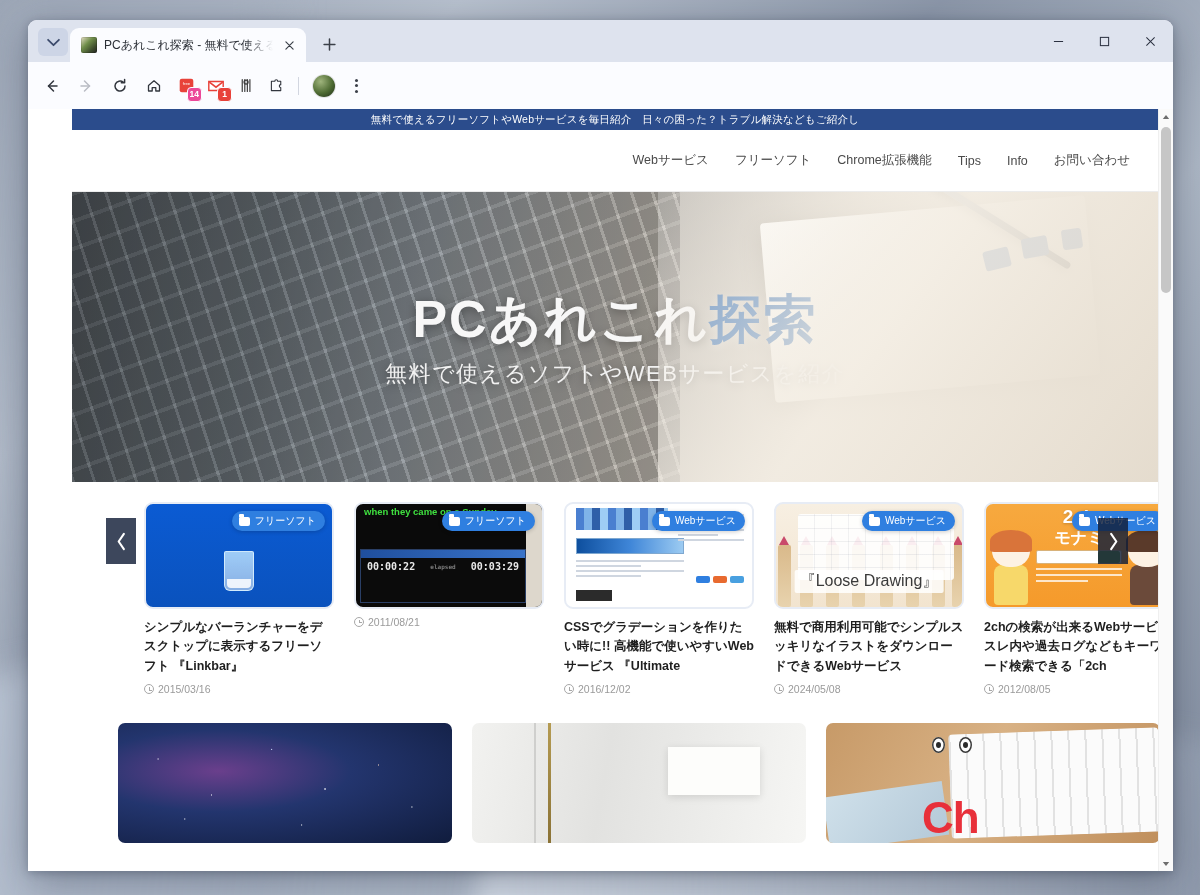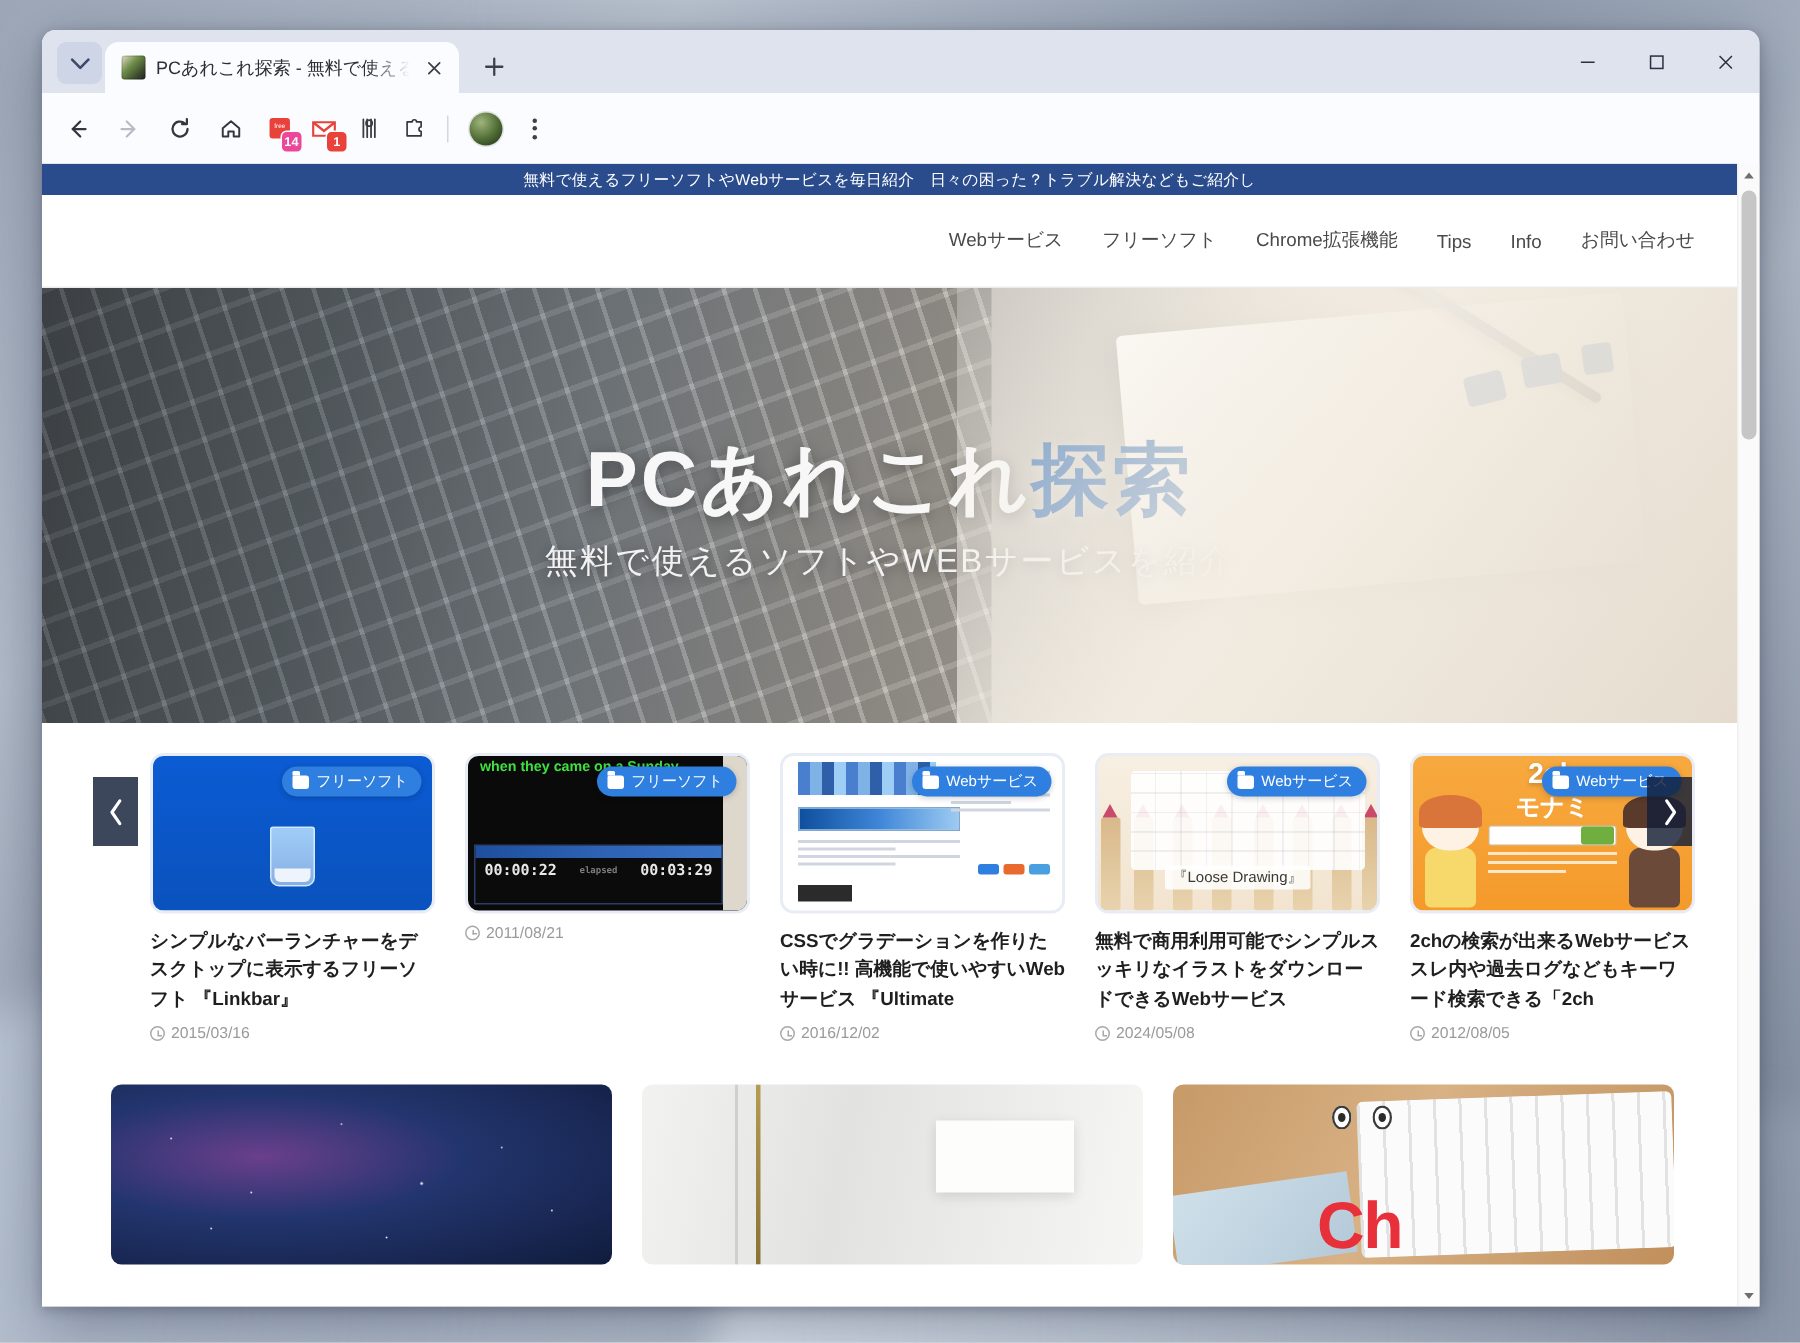--- a/index.html
+++ b/index.html
@@ -133,20 +133,21 @@
   .tb-menu {
     width: 26px; height: 30px; display: flex; flex-direction: column;
     align-items: center; justify-content: center; gap: 2.5px; cursor: pointer; flex: none;
   }
   .tb-menu i { width: 3px; height: 3px; border-radius: 50%; background: #3b4049; display: block; }
 
   
   .viewport {
     flex: 1; position: relative; background: #ffffff; overflow: hidden;
     display: flex;
+    padding-left: 44px;
   }
   .page {
     flex: 1; overflow: hidden; position: relative; background: #fff;
   }
 
   
   .site-topbar {
     background: #2b4c8c; height: 21px;
     display: flex; align-items: center; justify-content: center;
   }
@@ -287,21 +288,21 @@
     content:""; position:absolute; left:2px; right:2px; bottom:2px; height:9px;
     background: rgba(255,255,255,.85); border-radius: 0 0 4px 4px;
   }
   .th2 { background: #0a0a0a; }
   .th2 .sub1, .th2 .sub2 {
     position: absolute; color: #3fe03f; font-size: 9.5px; font-weight: bold; white-space: nowrap;
   }
   .th2 .sub1 { left: 8px; top: 2px; }
   .th2 .sub2 { right: 42px; top: 14px; }
   .th2 .player {
-    position: absolute; left: 4px; right: 16px; bottom: 4px; height: 40px;
+    position: absolute; left: 4px; right: 16px; bottom: 4px; height: 54px;
     background: #0b0b0b; border: 1px solid #2a3f66;
   }
   .th2 .pbar { height: 8px; background: linear-gradient(90deg,#1f4f9e,#3a74c9); }
   .th2 .times {
     display: flex; align-items: center; justify-content: space-between;
     padding: 3px 6px; font-family: "DejaVu Sans Mono", monospace;
     font-size: 10px; color: #e8e8e8; font-weight: bold;
   }
   .th2 .times small { color: #7d7d7d; font-size: 6px; }
   .th2 .right-edge { position: absolute; right: 0; top: 0; bottom: 0; width: 16px; background: #ddd7cc; }
@@ -338,21 +339,21 @@
   }
   .th4 .panel {
     position: absolute; left: 22px; right: 8px; top: 10px; height: 66px;
     background: rgba(255,255,255,0.9); border-radius: 3px;
     background-image:
       repeating-linear-gradient(0deg, transparent 0 12px, rgba(120,130,150,0.12) 12px 13px),
       repeating-linear-gradient(90deg, transparent 0 16px, rgba(120,130,150,0.10) 16px 17px);
   }
   .th4 .lbl {
     position: absolute; left: 50%; transform: translateX(-50%); bottom: 14px;
-    font-size: 10px; color: #3a3a3a; background: rgba(255,255,255,0.85);
+    font-size: 16px; color: #3a3a3a; background: rgba(255,255,255,0.85);
     padding: 1px 5px; border-radius: 2px; white-space: nowrap;
   }
   .th5 { background: linear-gradient(180deg,#f7a93f 0%,#f59a2b 100%); }
   .th5 .bigtext {
     position: absolute; left: 50%; transform: translateX(-50%); top: 2px;
     color: #fff; font-size: 19px; font-weight: bold; text-shadow: 0 1px 3px rgba(0,0,0,.2);
     white-space: nowrap;
   }
   .th5 .bigtext2 {
     position: absolute; left: 50%; transform: translateX(-50%); top: 24px;

